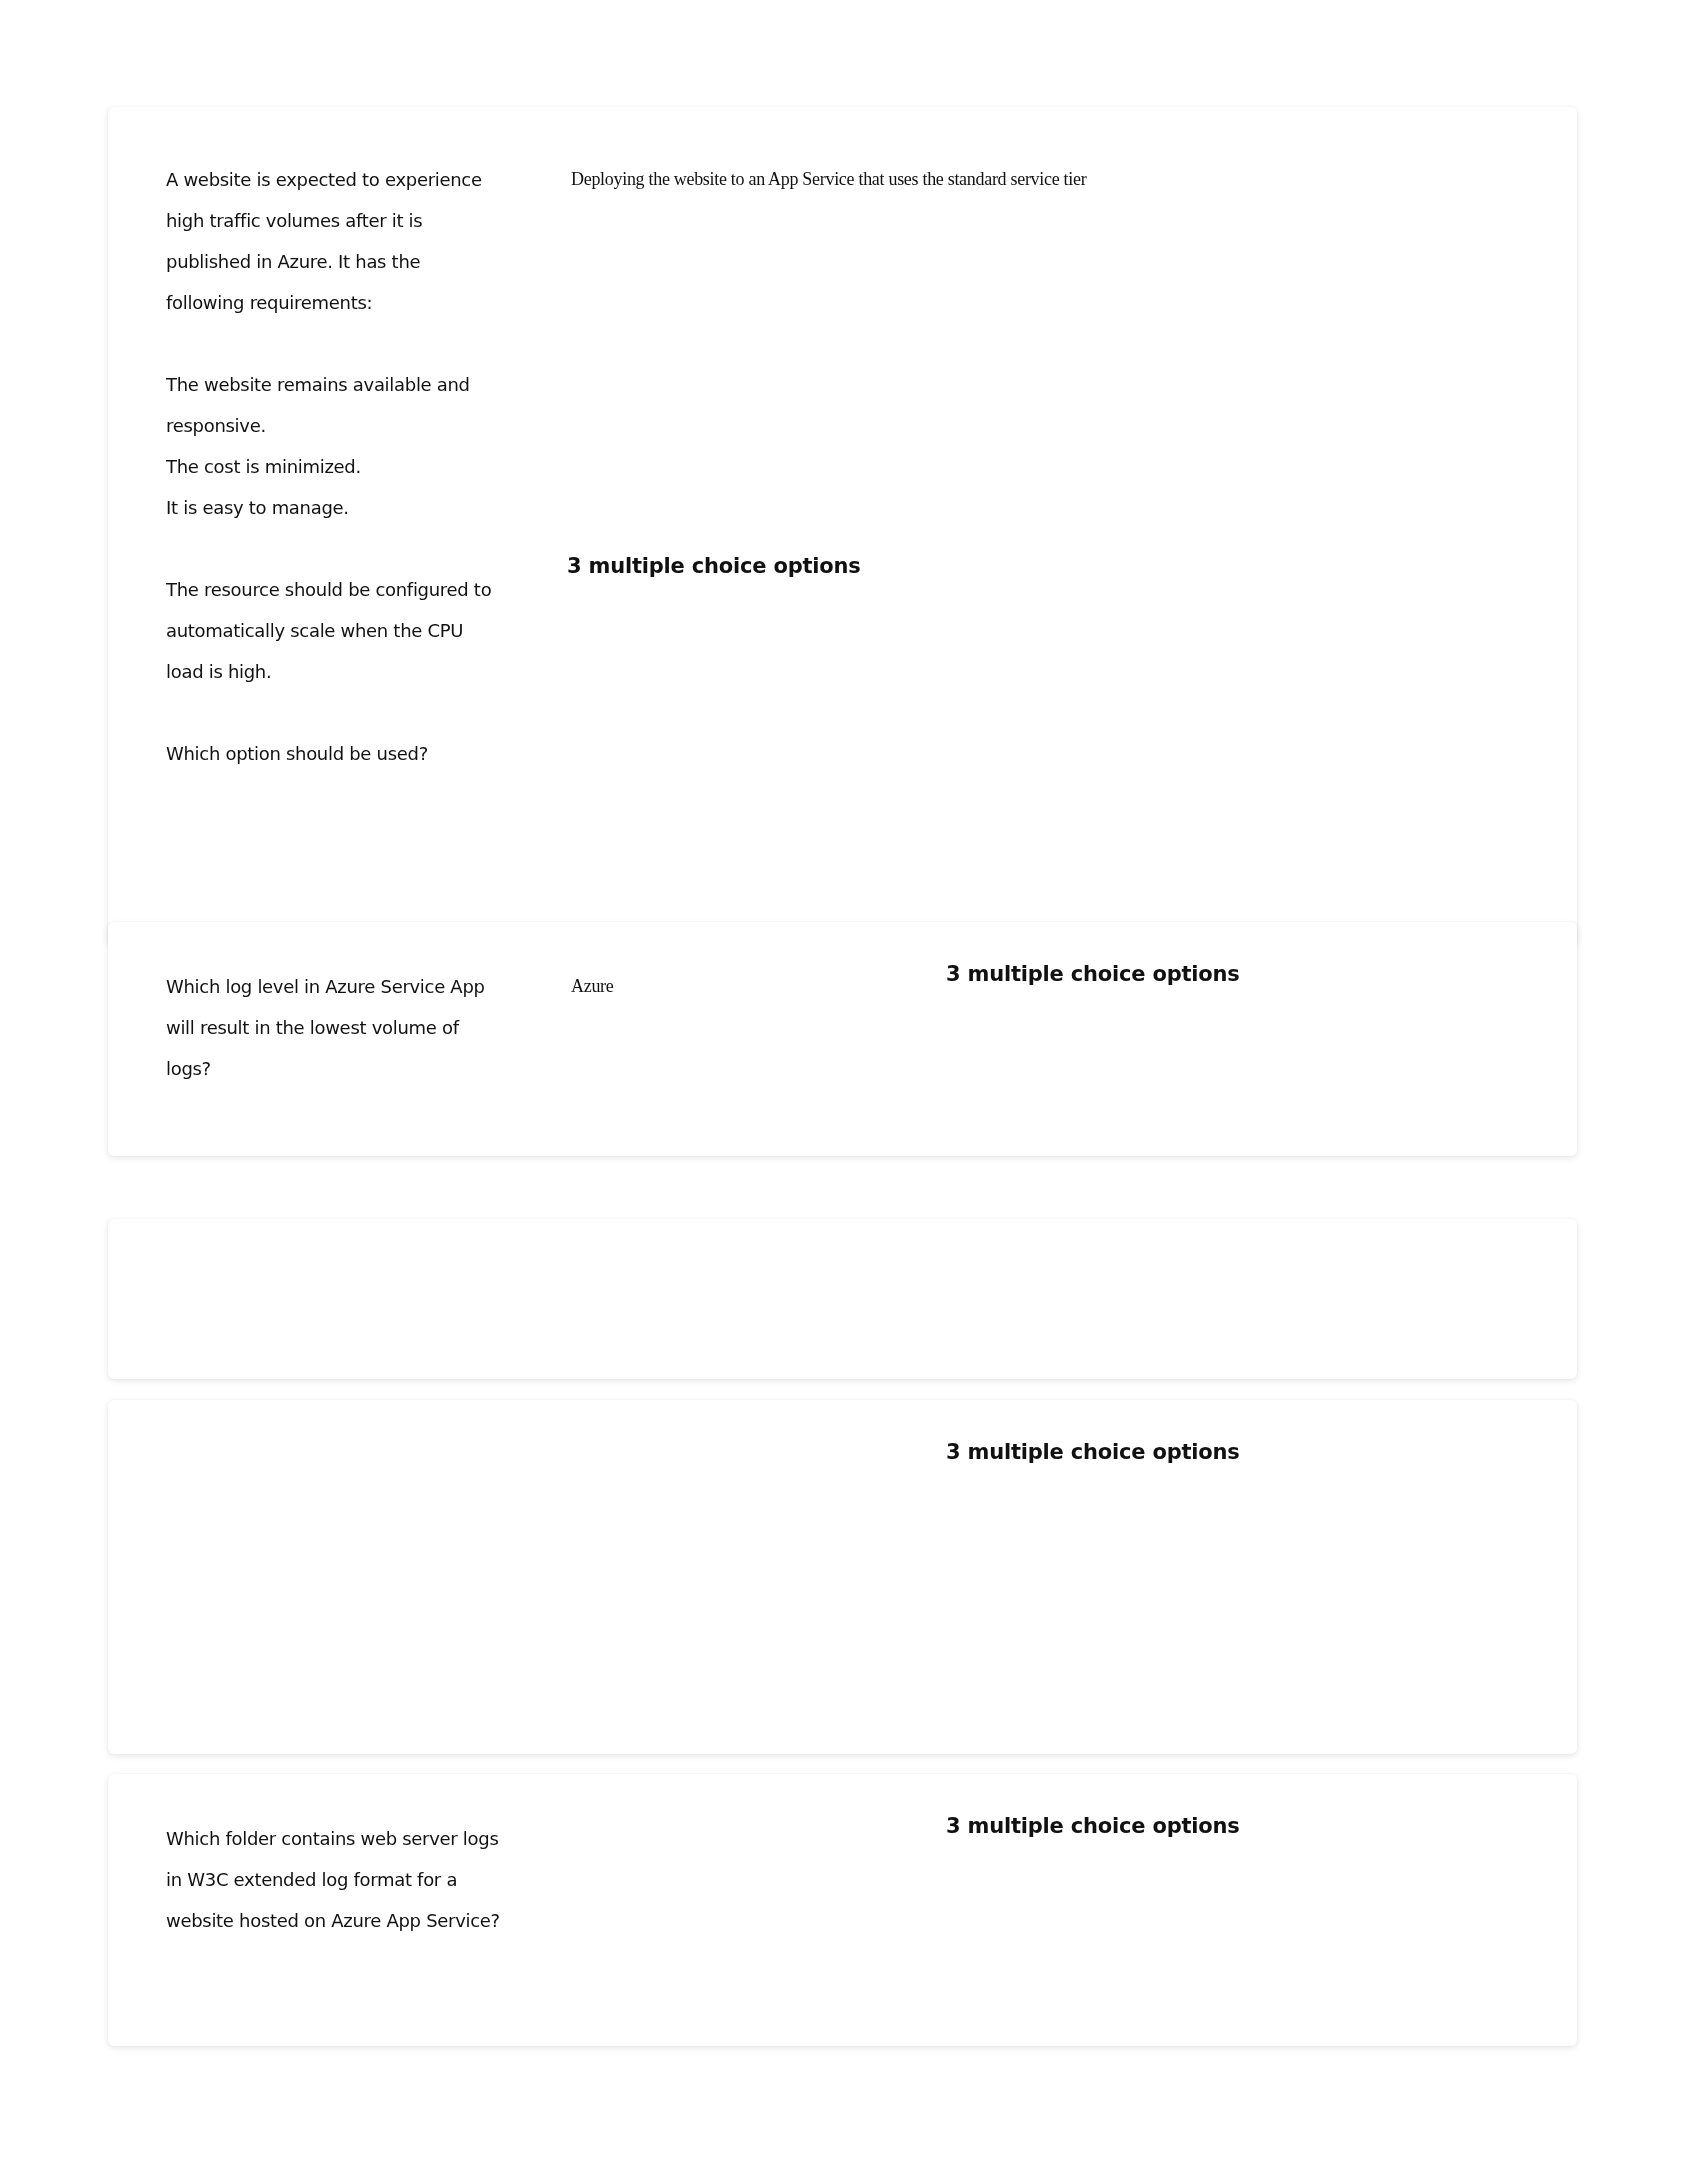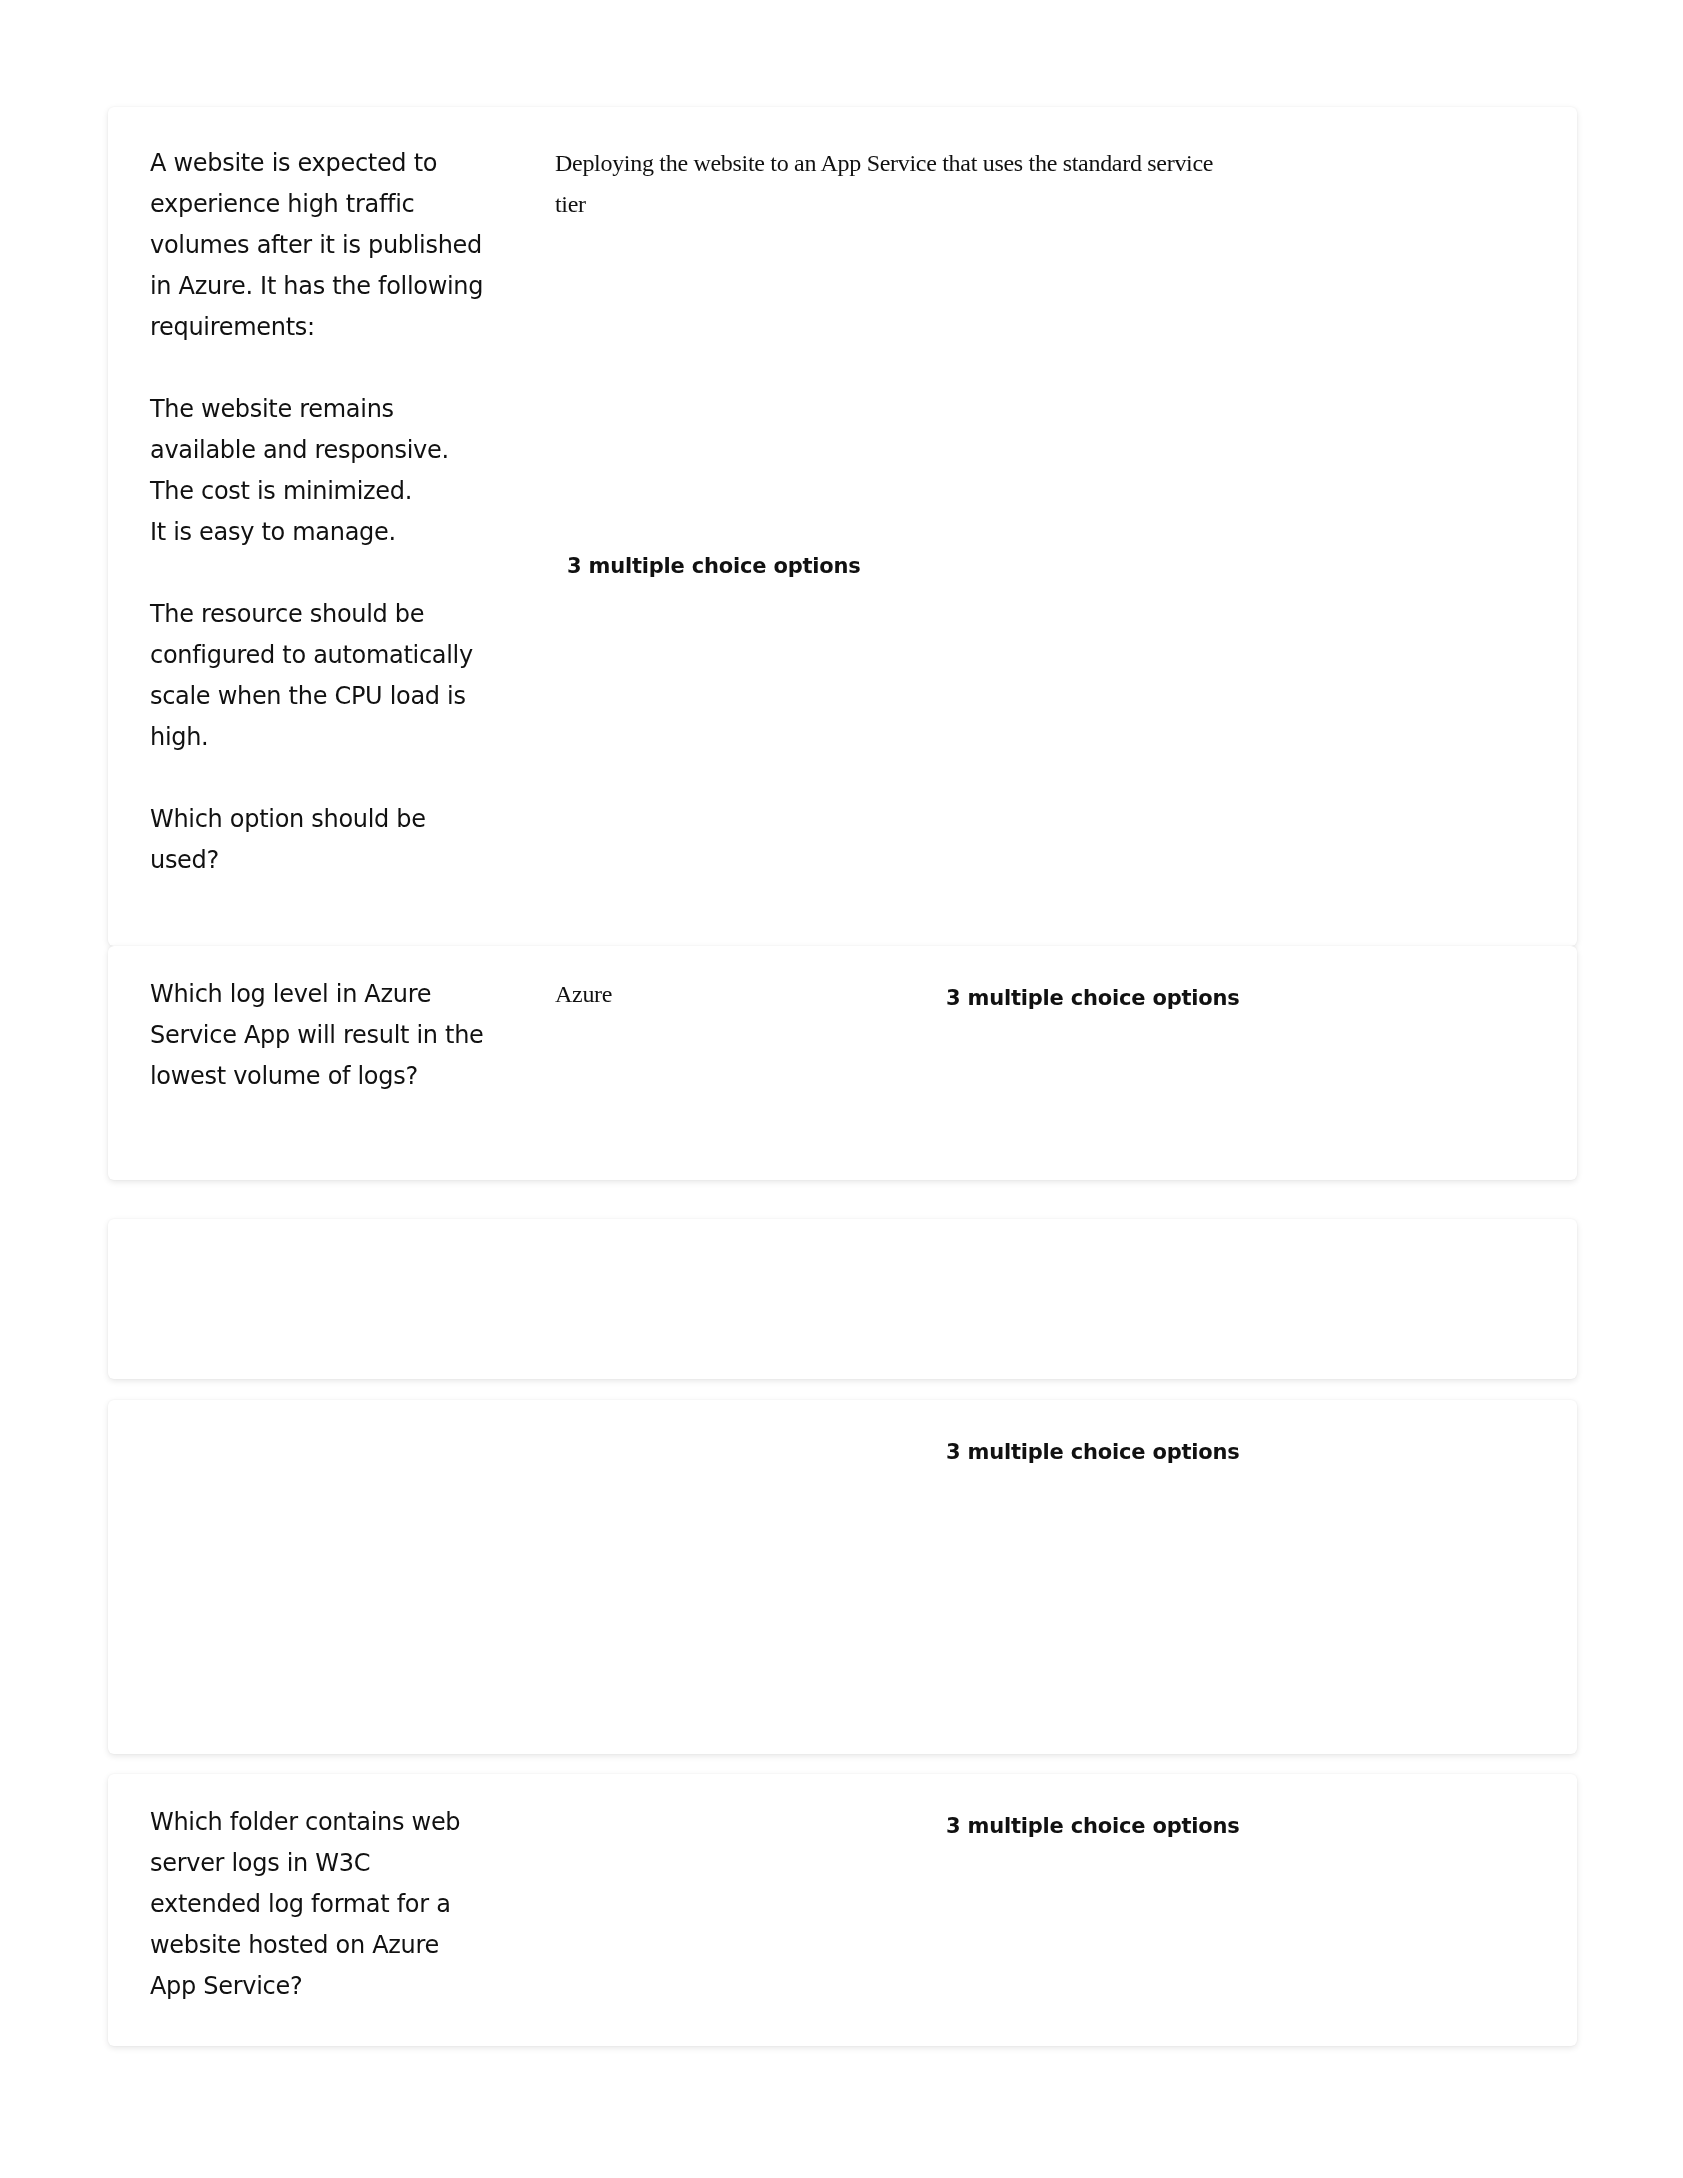--- a/index.html
+++ b/index.html
@@ -4,22 +4,22 @@
 <style>
   html, body { margin: 0; padding: 0; background: #ffffff; }
   body { width: 1683px; height: 2178px; position: relative; font-family: "DejaVu Sans", "Liberation Sans", sans-serif; color: #111111; }
   .card {
     position: absolute; left: 108px; width: 1469px;
     background: #ffffff; border-radius: 6px;
     box-shadow: 0 2px 6px rgba(0,0,0,0.10), 0 0 2px rgba(0,0,0,0.05);
     box-sizing: border-box;
   }
   .q, .a {
-    position: absolute; font-size: 24px; line-height: 41px; letter-spacing: -0.3px;
-    white-space: pre-line; margin: 0;
+    position: absolute; font-size: 18px; line-height: 41px; letter-spacing: -0.3px;
+    white-space: pre-line; margin: 16px;
   }
   .q { left: 42px; width: 337px; }
   .a { left: 447px; width: 693px; font-family: Liberation Serif, serif; }
   .opts {
     position: absolute; font-size: 21px; font-weight: bold; letter-spacing: -0.2px; white-space: nowrap;
   }
   .opts.col3 { left: 838px; }
 </style>
 </head>
 <body>
@@ -31,21 +31,21 @@
 The cost is minimized.
 It is easy to manage.
 
 The resource should be configured to automatically scale when the CPU load is high.
 
 Which option should be used?</p>
   <p class="a" style="top:36px; width:673px;">Deploying the website to an App Service that uses the standard service tier</p>
   <span class="opts" style="left:459px; top:447px;">3 multiple choice options</span>
 </div>
 
-<div class="card" style="top:946px; height:234px;">
+<div class="card" style="top:922px; height:234px;">
   <p class="q" style="top:28px;">Which log level in Azure Service App will result in the lowest volume of logs?</p>
   <p class="a" style="top:28px;">Azure</p>
   <span class="opts col3" style="top:40px;">3 multiple choice options</span>
 </div>
 
 <div class="card" style="top:1219px; height:160px;">
   <p class="q" style="top:28px;"></p>
   <p class="a" style="top:28px;"></p>
 </div>
 

